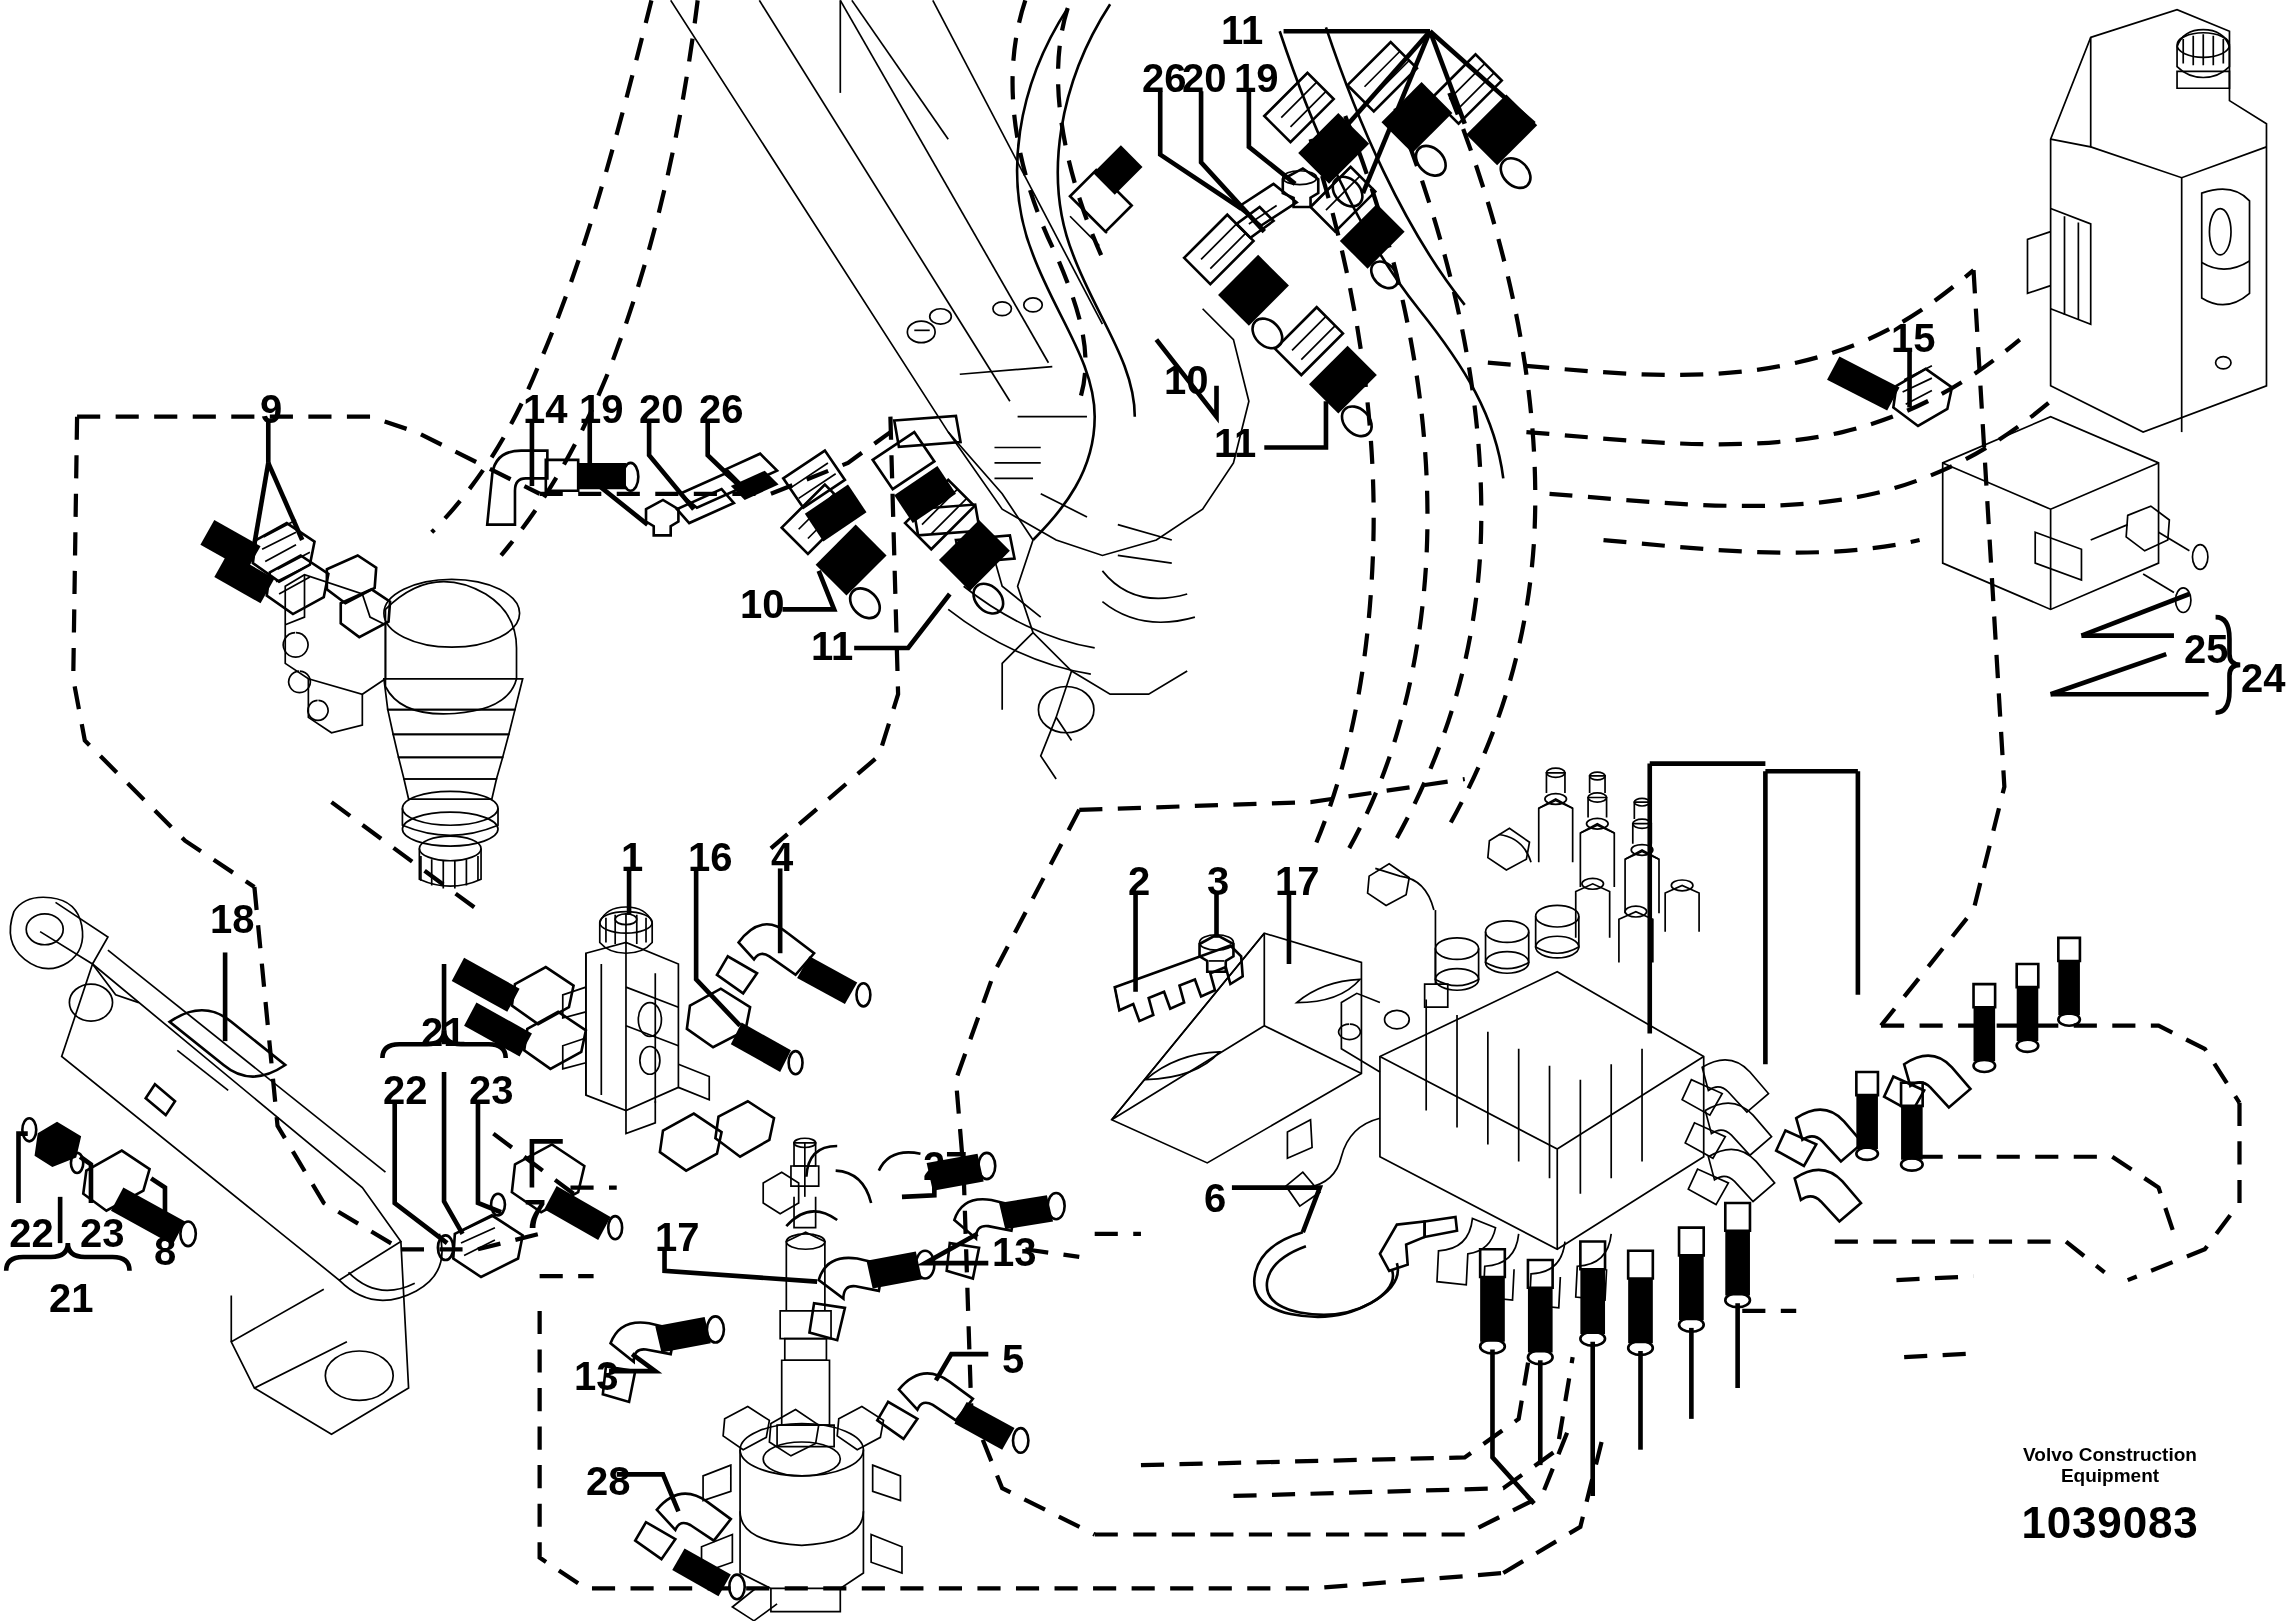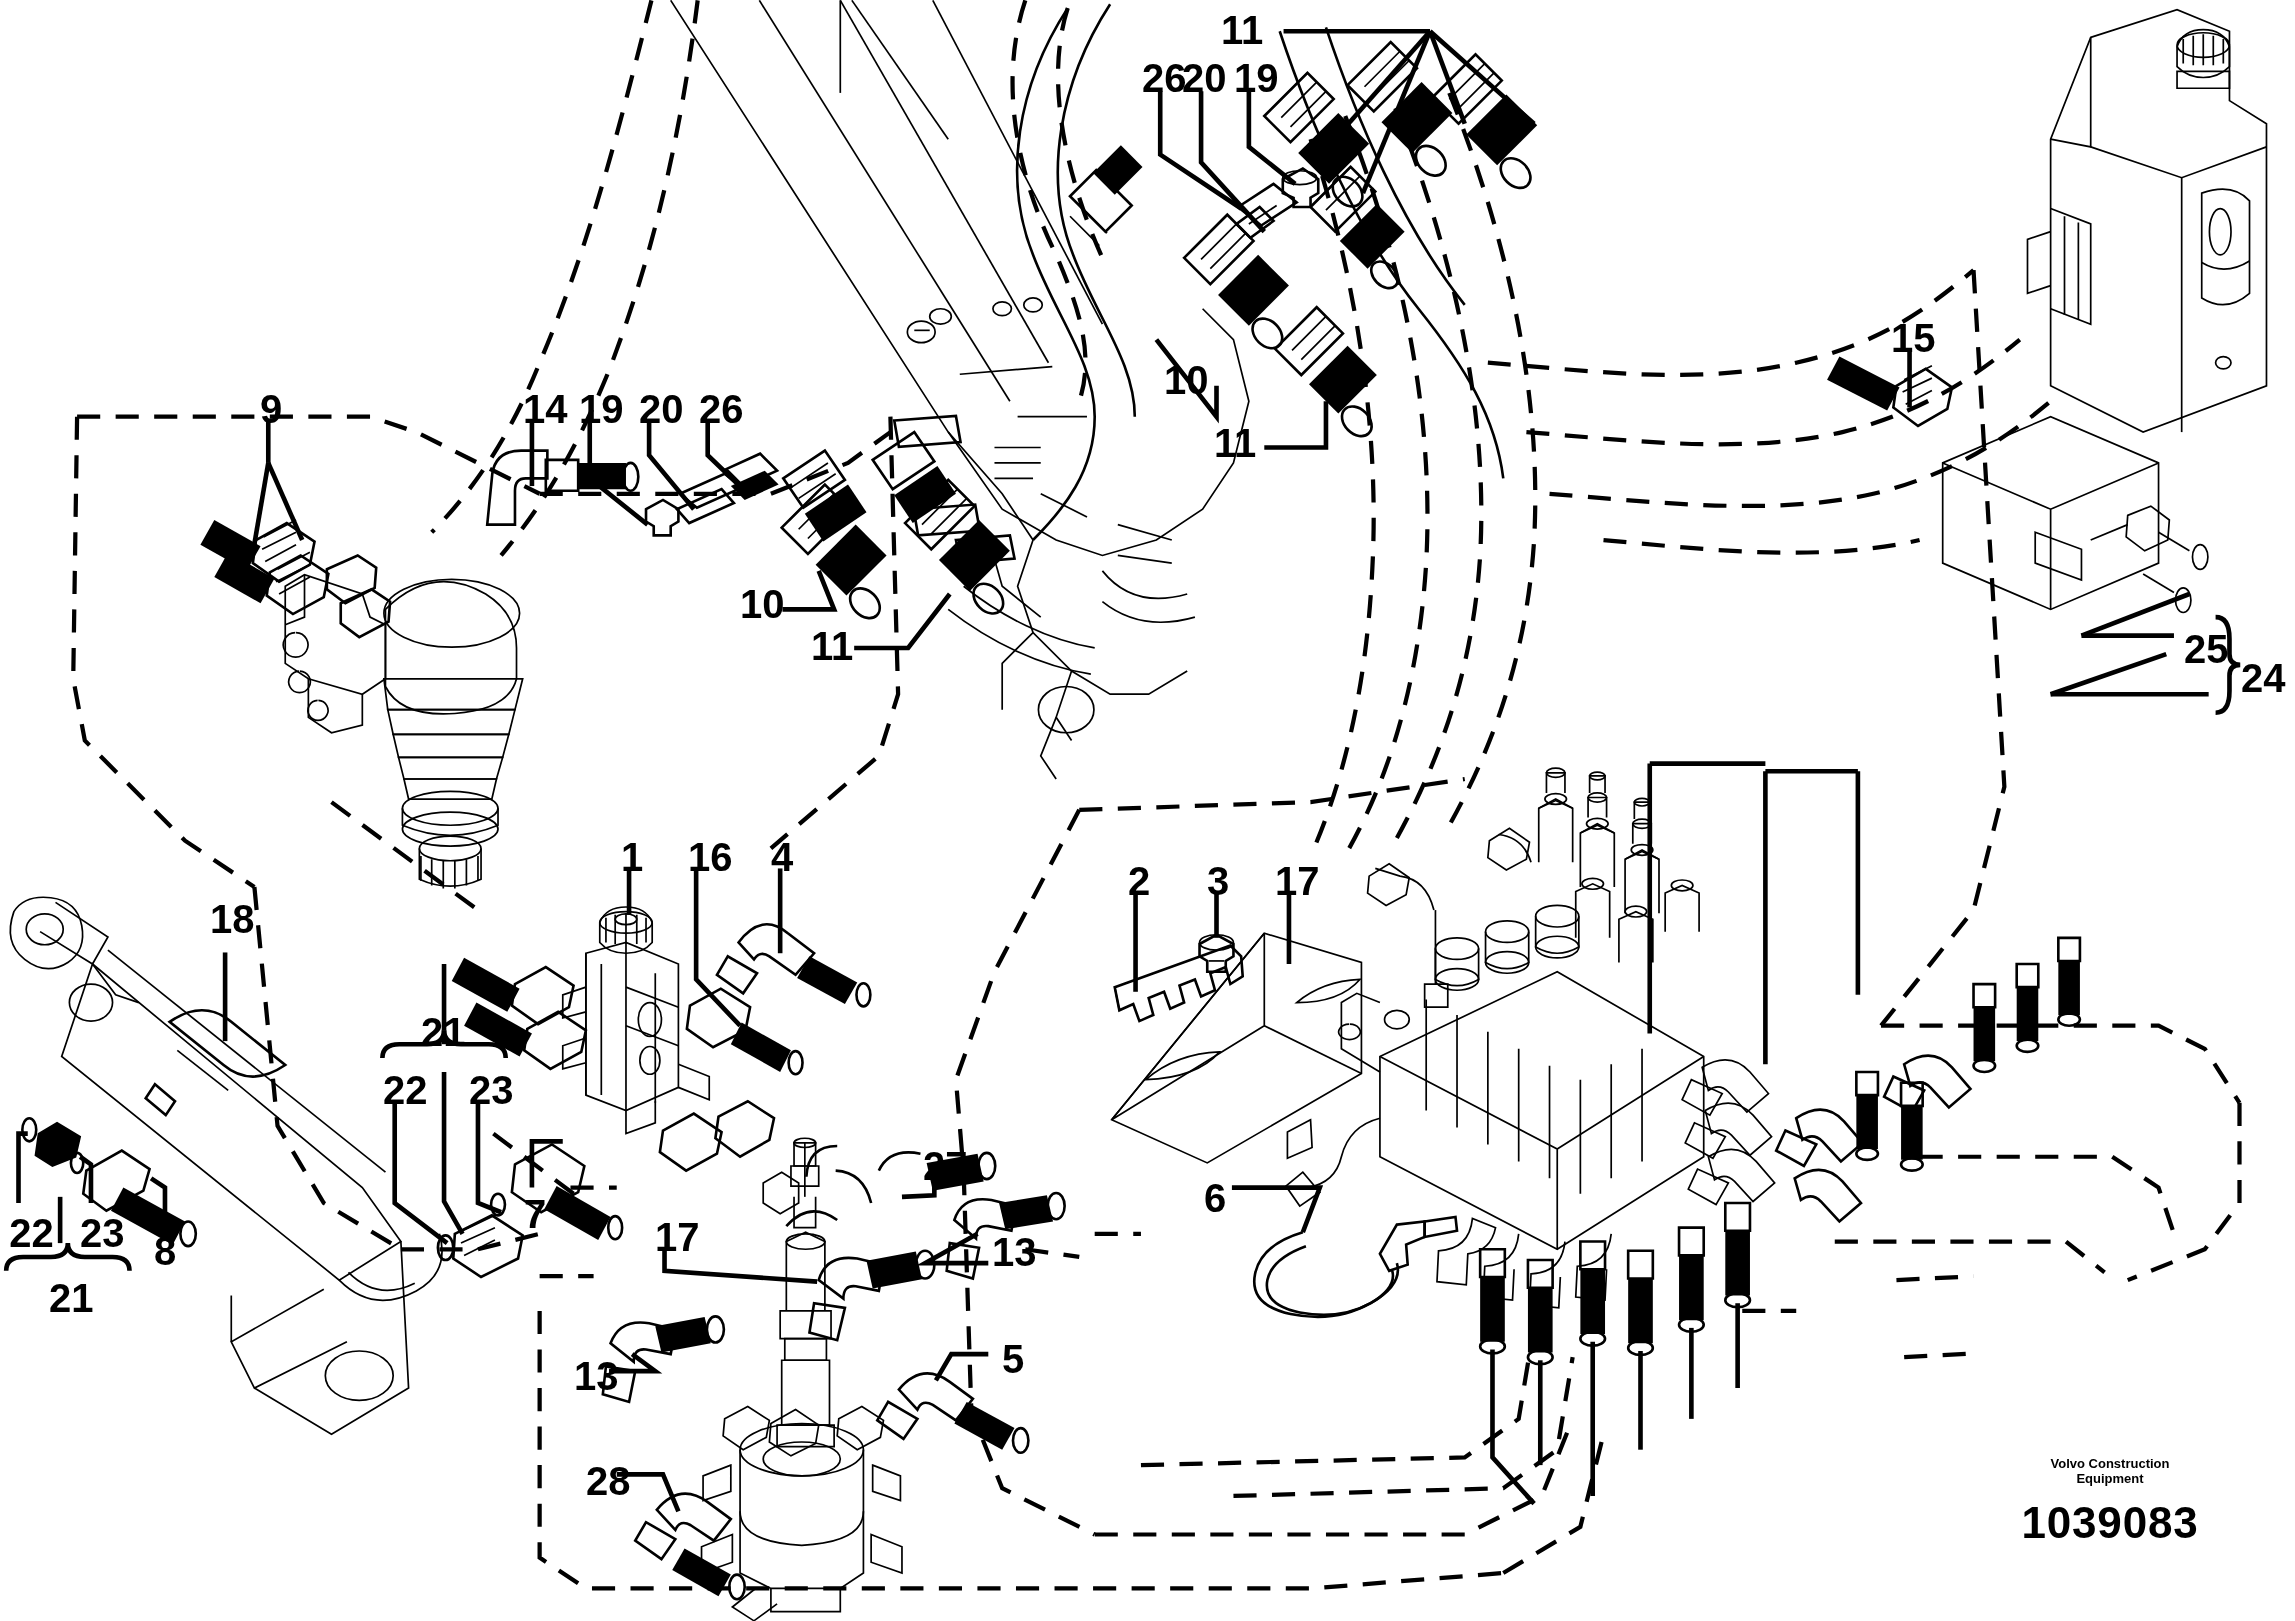--- a/index.html
+++ b/index.html
@@ -3,21 +3,21 @@
 <meta charset="utf-8">
 <style>
   html,body{margin:0;padding:0;background:#fff;}
   #page{position:relative;width:2295px;height:1622px;background:#ffffff;overflow:hidden;
         font-family:"Liberation Sans",sans-serif;}
   svg.layer{position:absolute;left:0;top:0;width:2295px;height:1622px;}
   .callout{position:absolute;font-family:"Liberation Sans",sans-serif;font-weight:bold;
            color:#000;line-height:1;white-space:nowrap;}
   .c-lg{font-size:40px;}
   .footer{position:absolute;right:23px;bottom:74px;text-align:center;width:324px;}
-  .footer .brand{font-size:13px;font-weight:bold;line-height:1.15;color:#000;}
+  .footer .brand{font-size:19px;font-weight:bold;line-height:1.15;color:#000;}
   .footer .partno{font-size:44px;font-weight:bold;color:#000;margin-top:10.8px;letter-spacing:0.8px;}
   
   .ln{stroke:#000;fill:none;}
   .thin{stroke-width:2.2;}
   .med{stroke-width:3.4;}
   .thick{stroke-width:6;}
   .lead{stroke:#000;stroke-width:6;fill:none;stroke-linecap:butt;}
   .dash{stroke:#000;fill:none;stroke-width:5.5;stroke-dasharray:30 20;stroke-linecap:butt;}
   .fillk{fill:#000;}
 </style>

